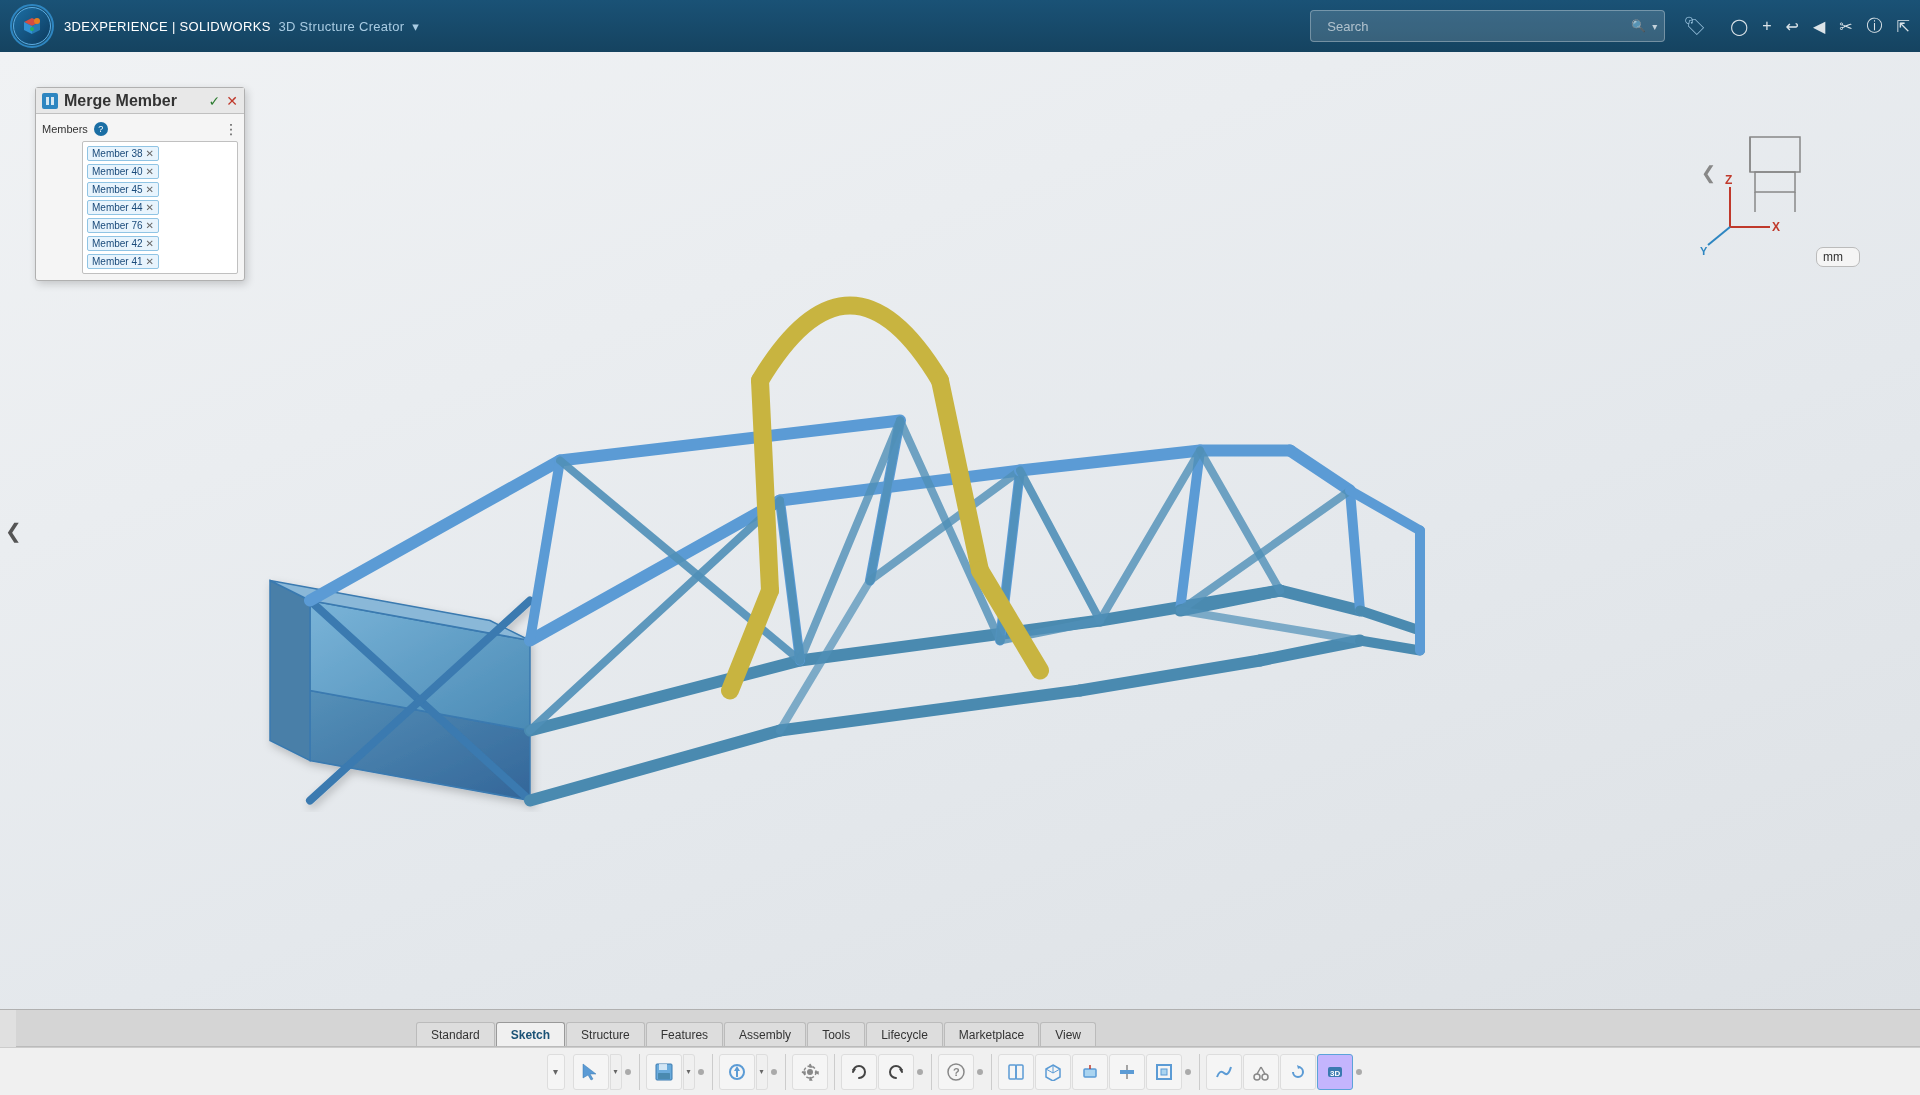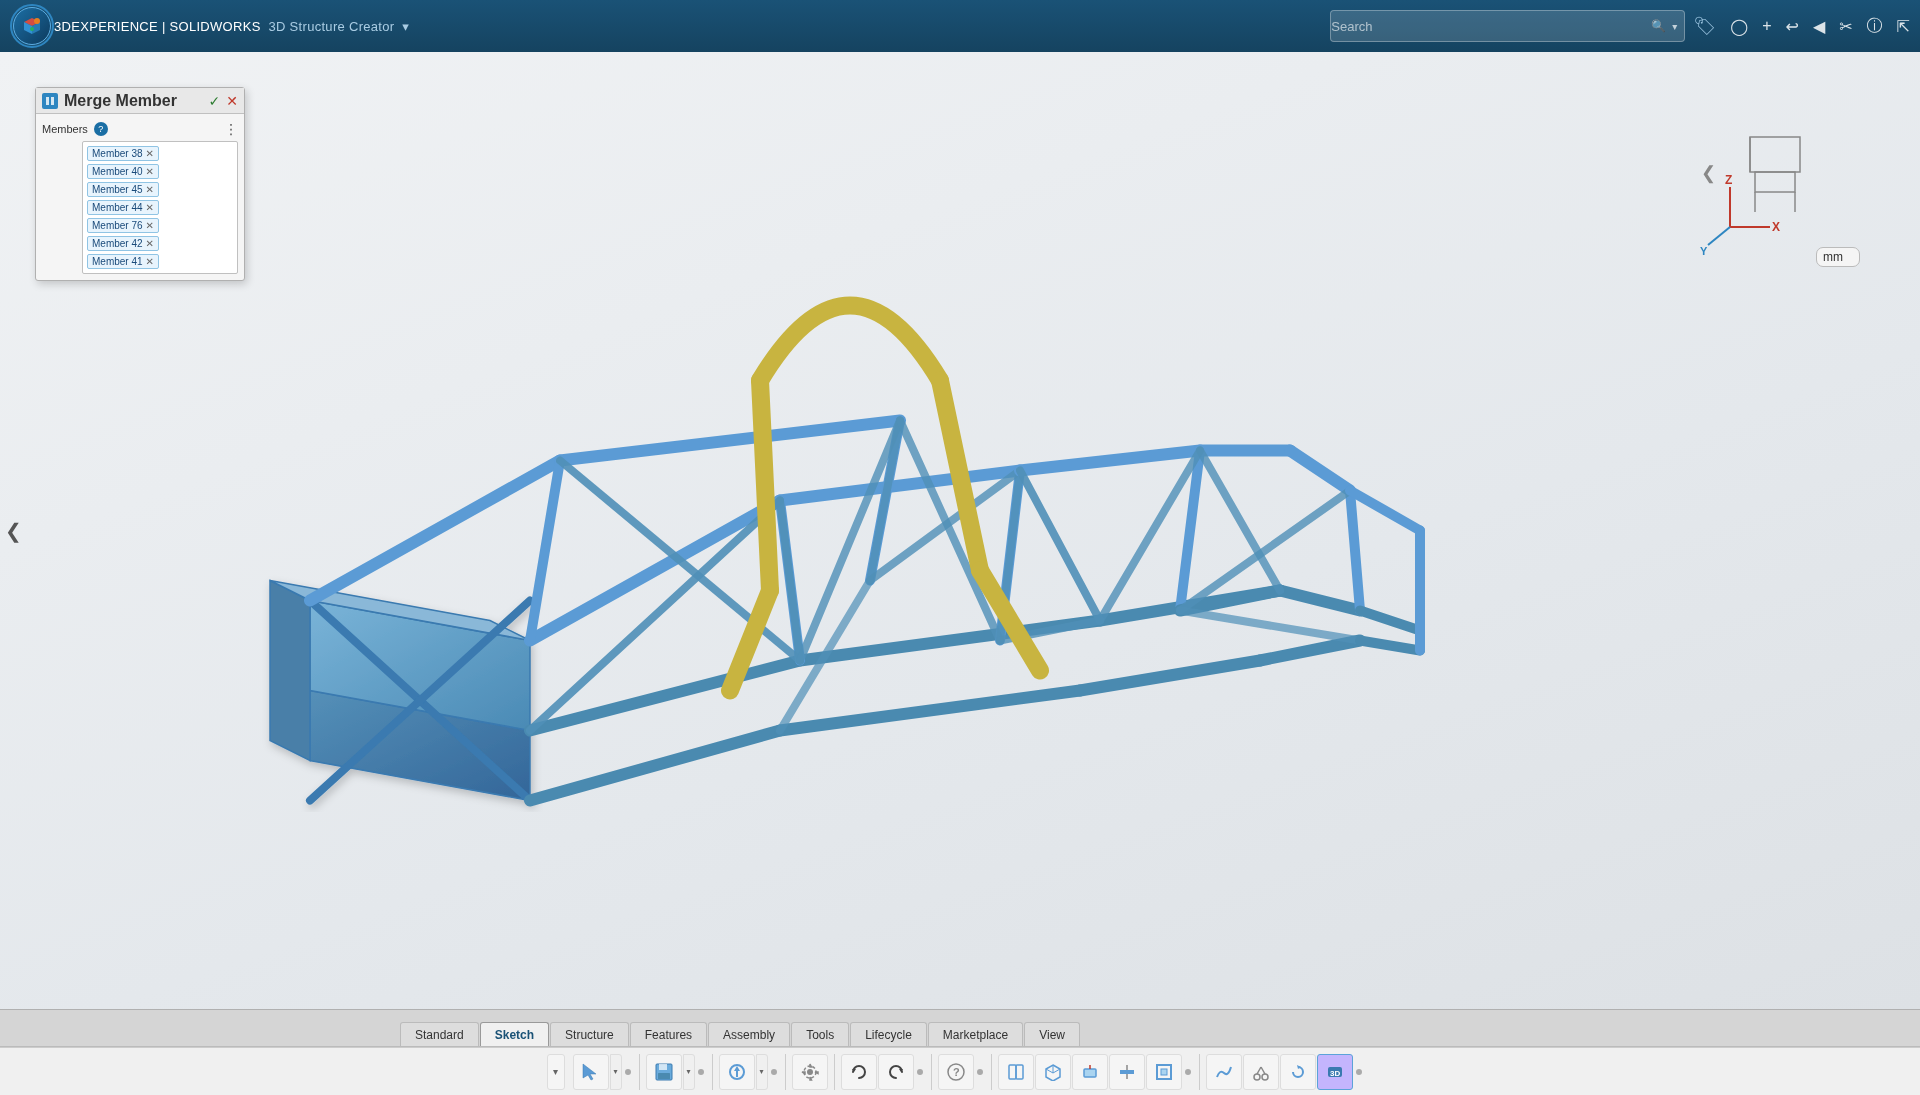--- a/index.html
+++ b/index.html
@@ -6,20 +6,21 @@
     body { width: 1920px; height: 1095px; overflow: hidden; background: #e8eaec; font-family: 'Segoe UI', Arial, sans-serif; font-size: 12px; }
 
     
     .navbar {
       width: 100%;
       height: 52px;
       background: linear-gradient(180deg, #1a5276 0%, #154360 100%);
       display: flex;
       align-items: center;
       padding: 0 10px;
+      gap: 10px;
       position: relative;
       z-index: 100;
     }
     .navbar-logo {
       width: 44px; height: 44px;
       background: #1a5276;
       border-radius: 50%;
       border: 2px solid #2e86c1;
       display: flex; align-items: center; justify-content: center;
       color: #fff; font-size: 9px; font-weight: bold; text-align: center;
@@ -47,21 +48,21 @@
       position: relative;
       width: 355px;
     }
     .nav-search input {
       width: 100%;
       height: 32px;
       background: rgba(255,255,255,0.15);
       border: 1px solid rgba(255,255,255,0.3);
       border-radius: 4px;
       color: #fff;
-      padding: 0 60px 0 0;
+      padding: 0 60px 0 16px;
       font-size: 13px;
       outline: none;
     }
     .nav-search input::placeholder { color: rgba(255,255,255,0.6); }
     .nav-search-icons {
       position: absolute;
       right: 8px; top: 50%;
       transform: translateY(-50%);
       display: flex; gap: 6px; align-items: center;
       color: rgba(255,255,255,0.7);
@@ -201,20 +202,21 @@
       border-top: 1px solid #b0b0b0;
     }
     .tab-bar {
       height: 37px;
       background: #d5d5d5;
       display: flex;
       align-items: flex-end;
       padding-left: 400px;
       gap: 0;
       border-bottom: 1px solid #bbb;
+      margin-left: 16px;
     }
     .tab-item {
       padding: 4px 14px;
       font-size: 12px;
       color: #333;
       background: #ddd;
       border: 1px solid #bbb;
       border-bottom: none;
       border-radius: 3px 3px 0 0;
       cursor: pointer;

